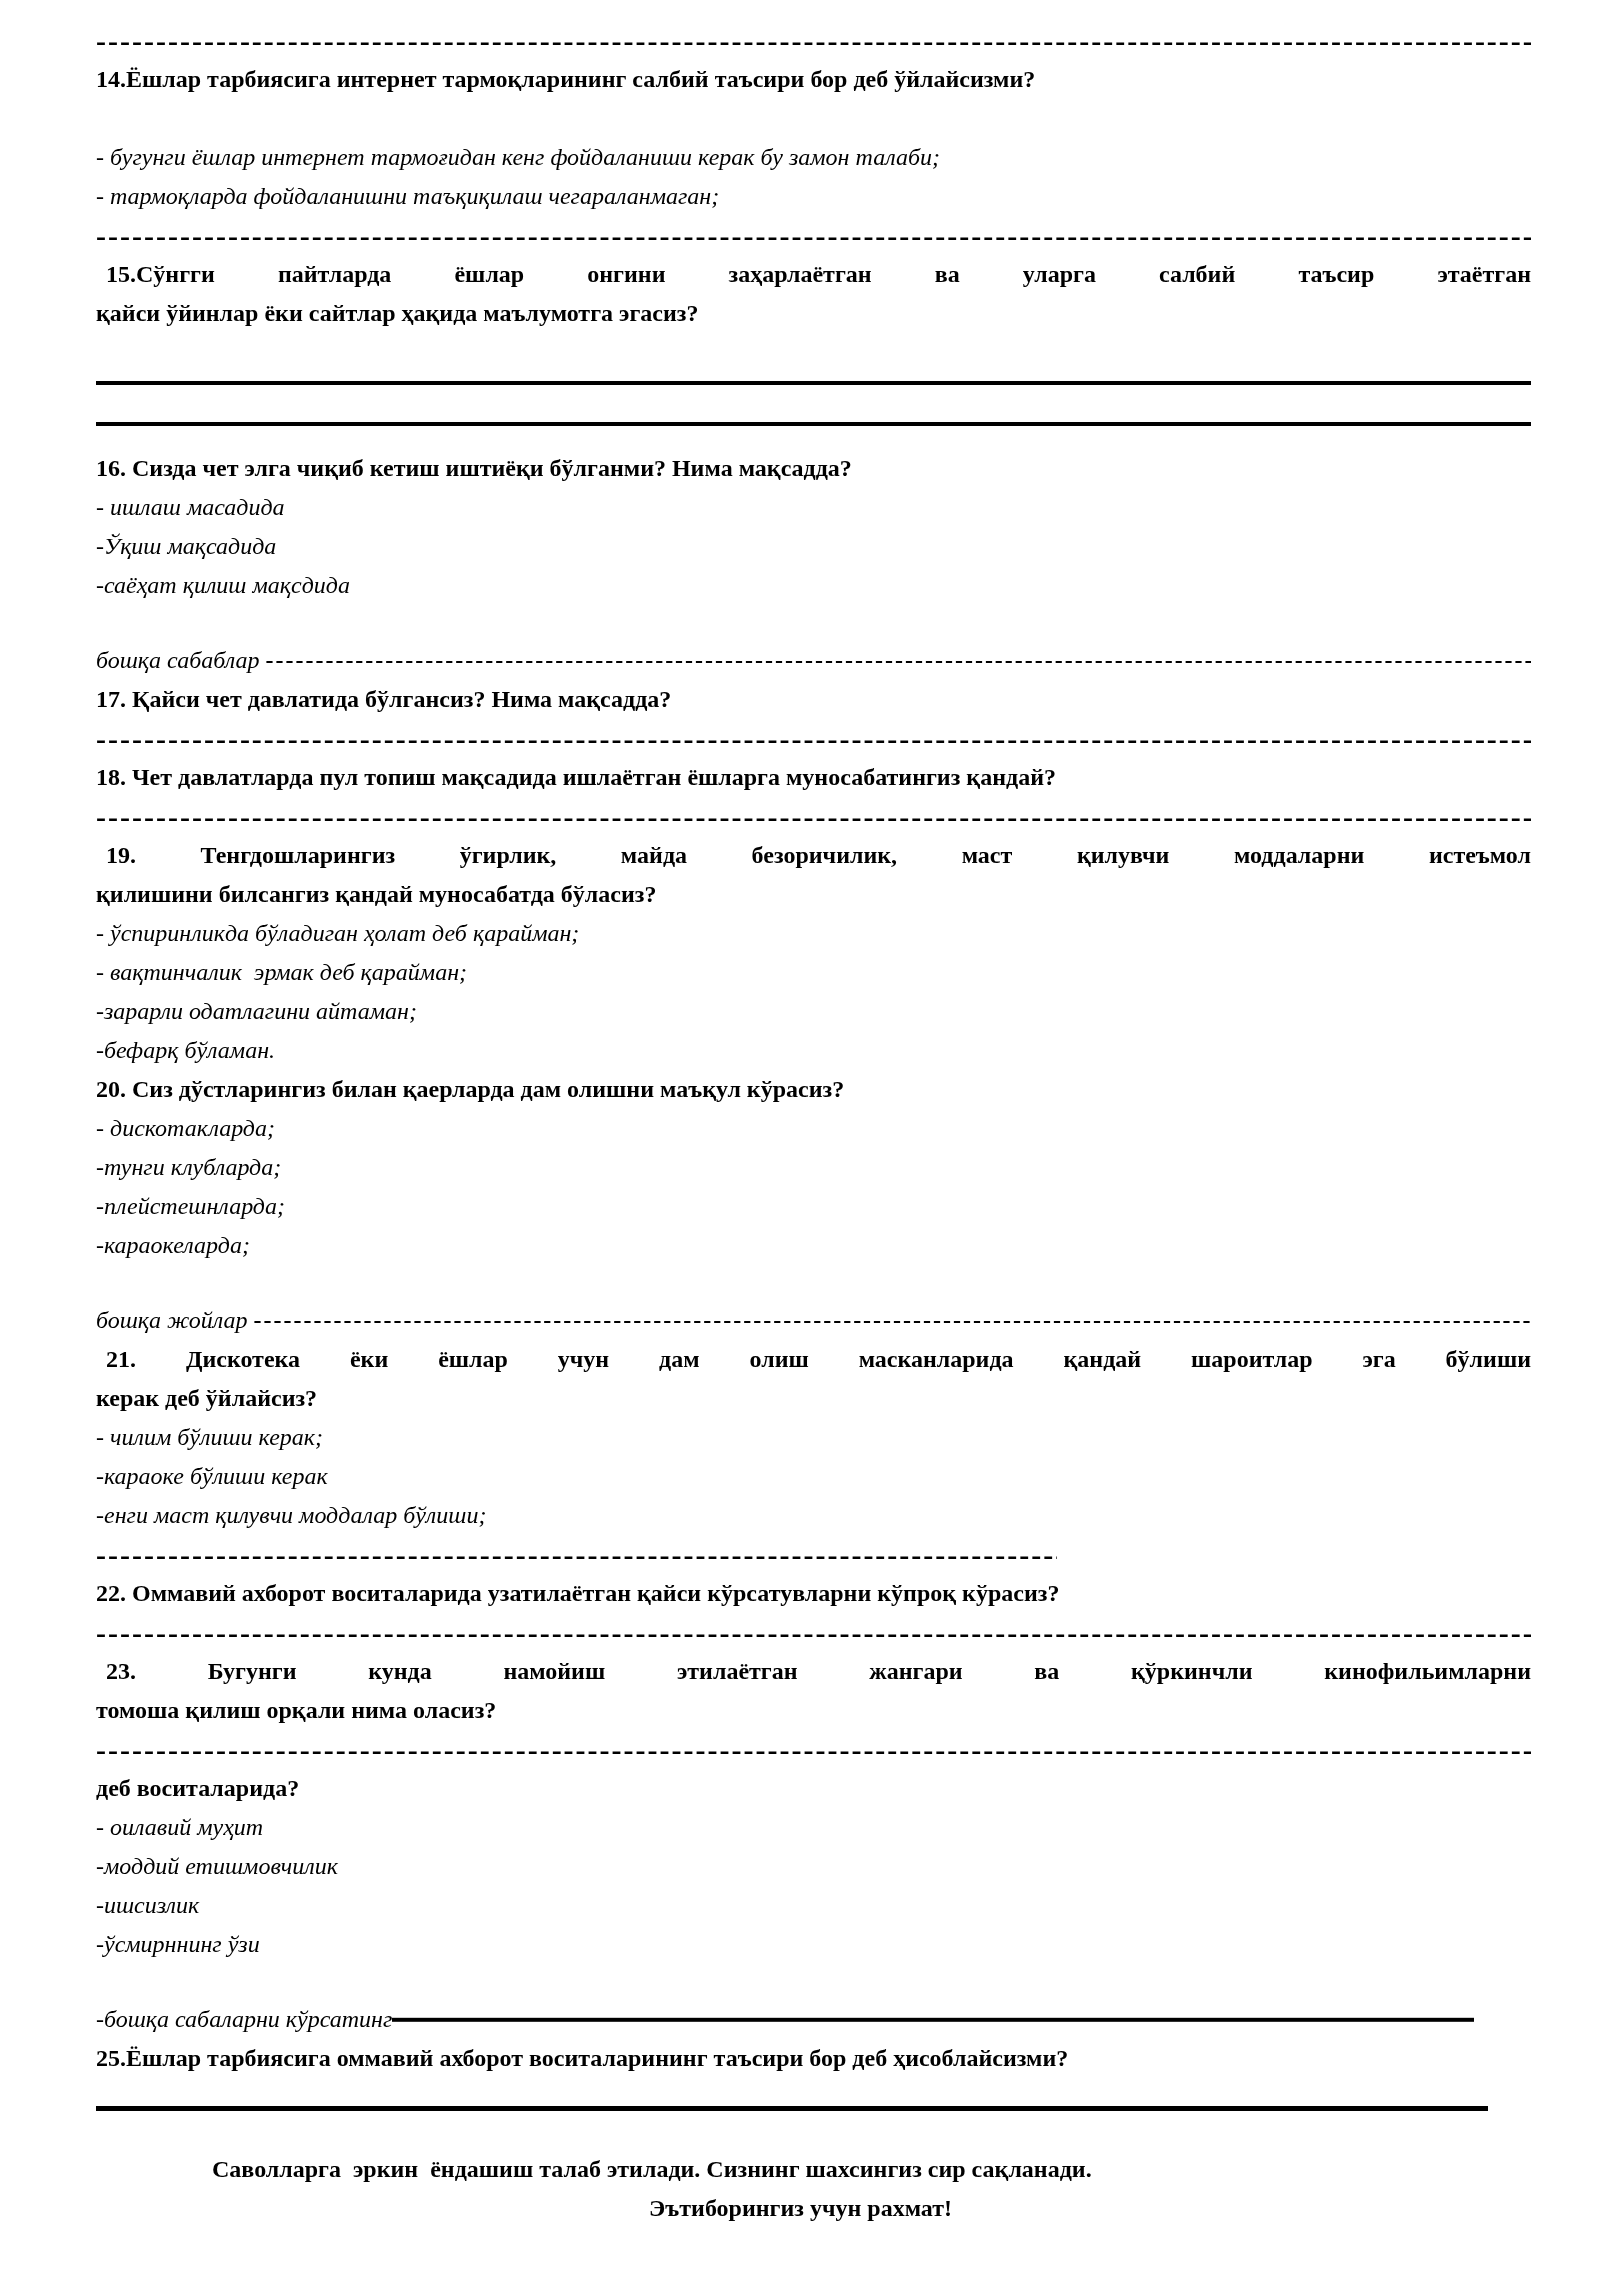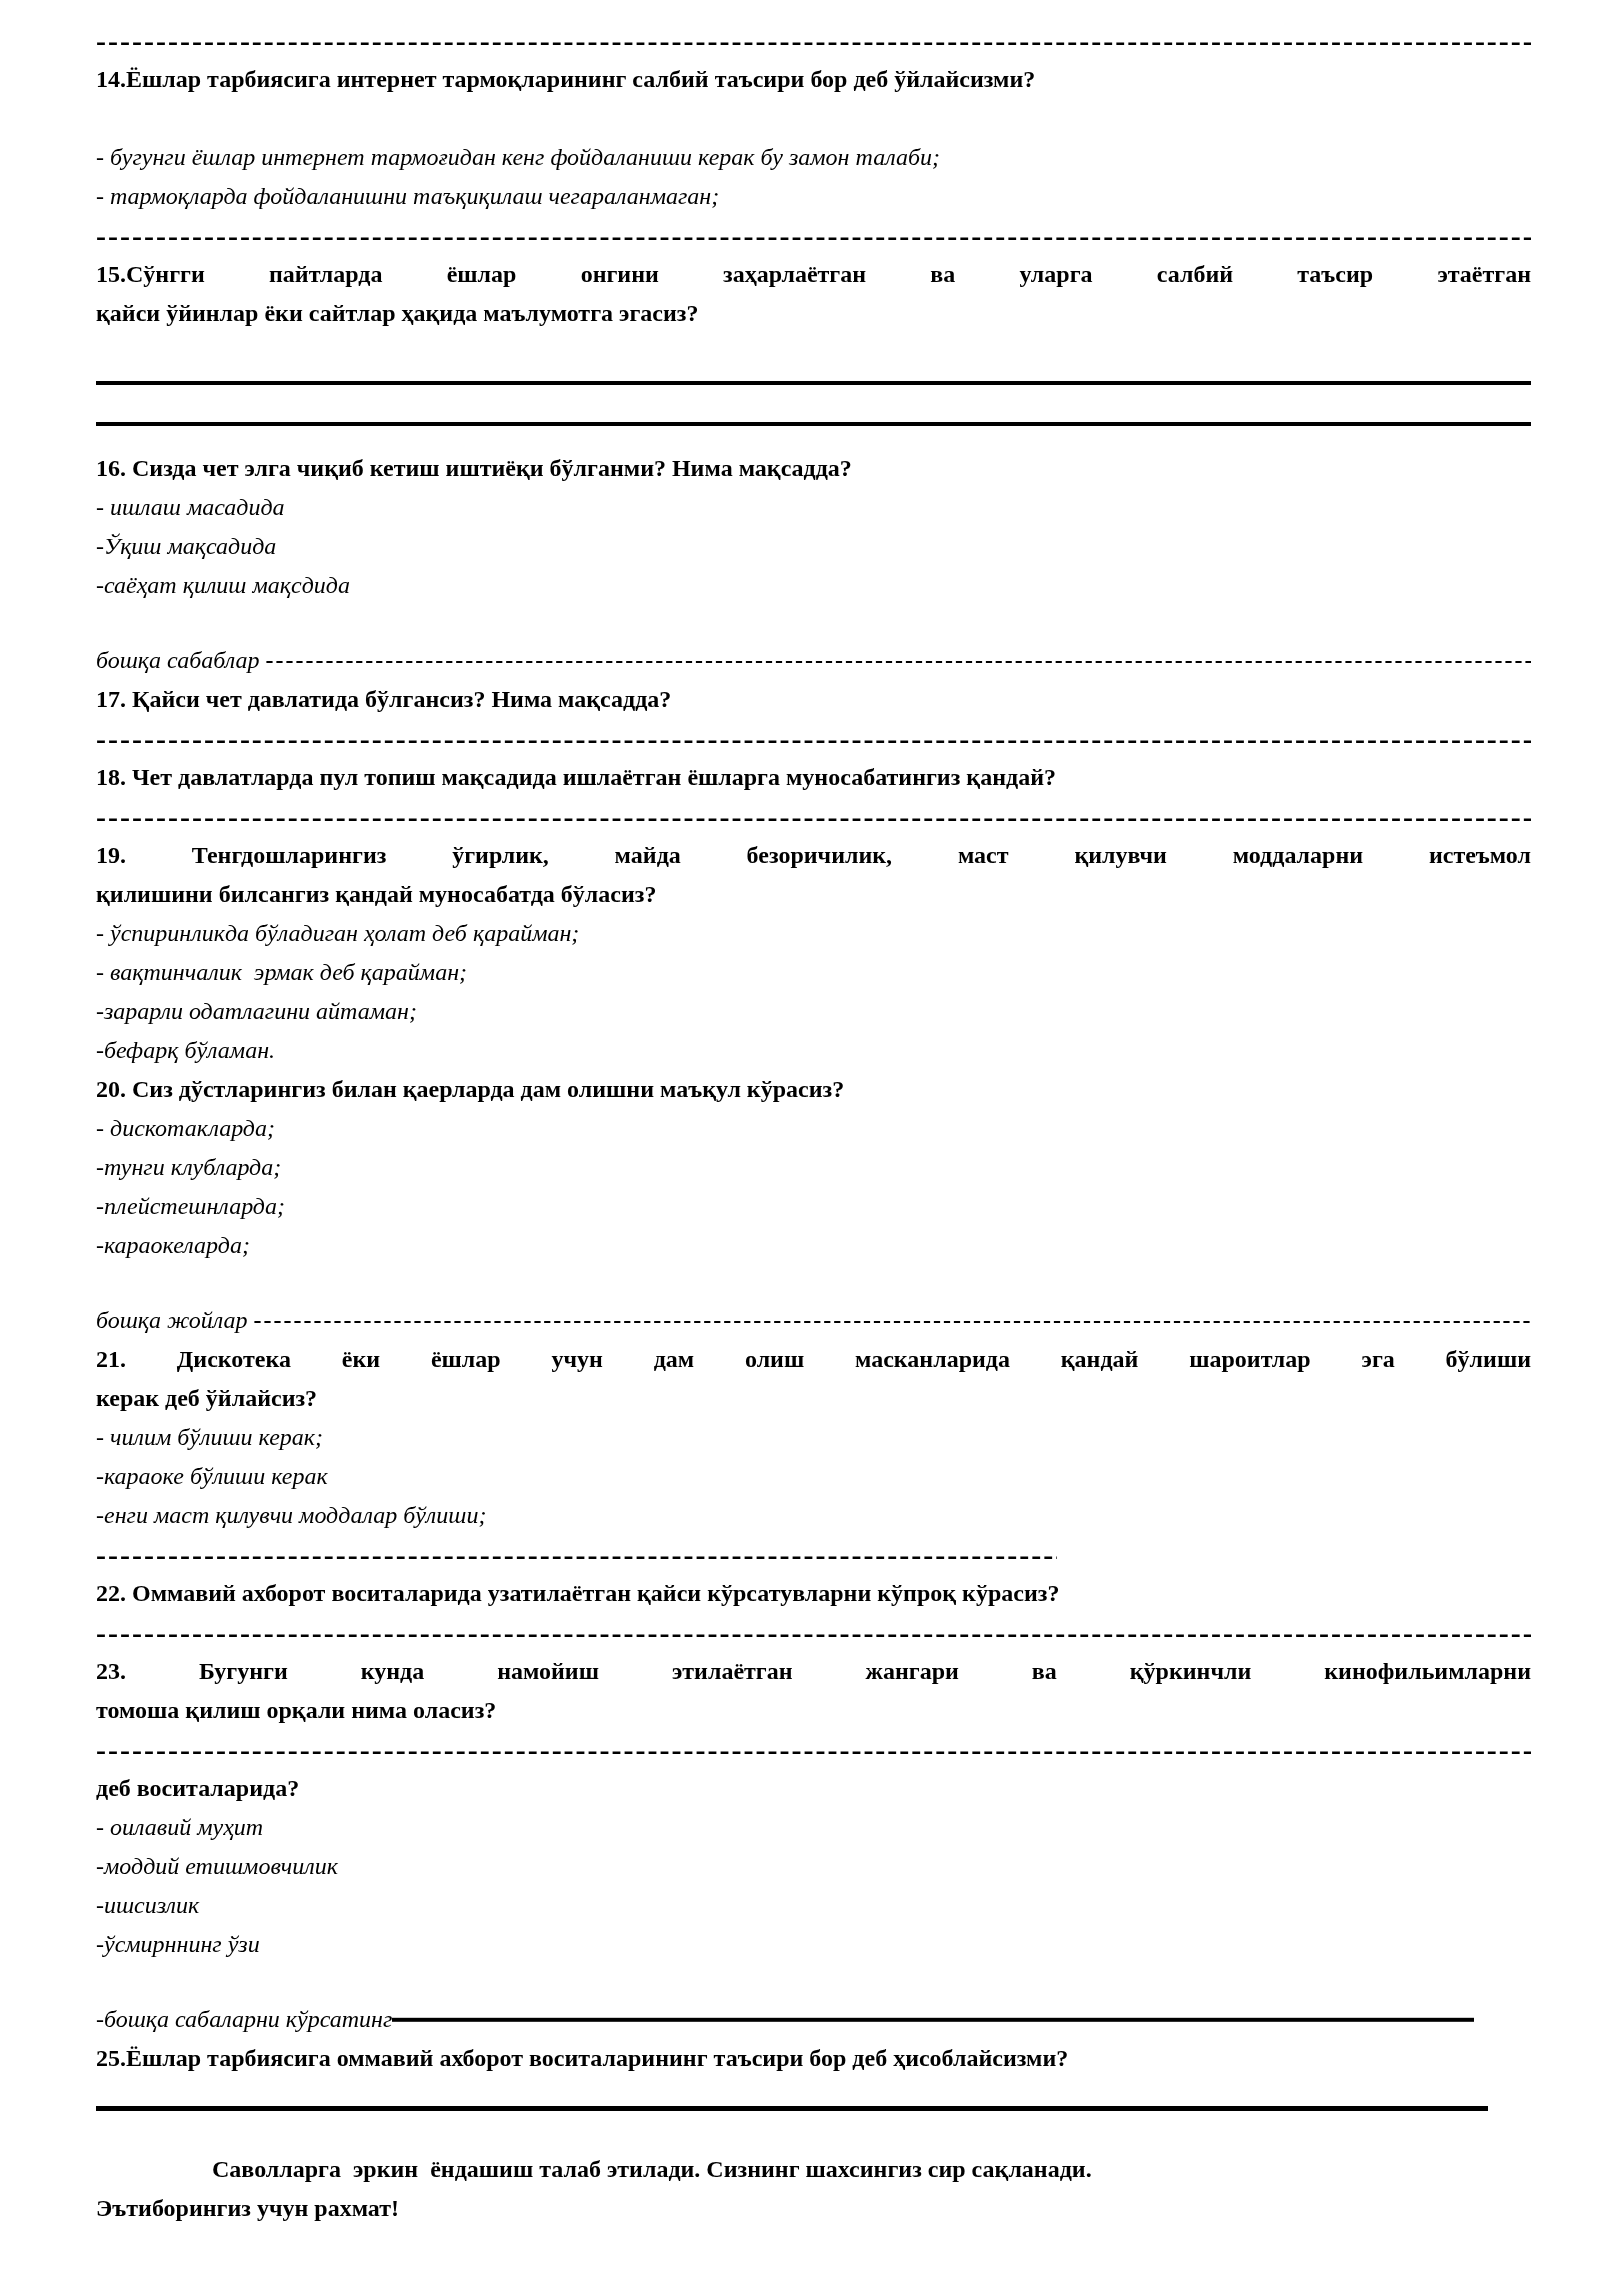--- a/index.html
+++ b/index.html
@@ -6,21 +6,21 @@
   body{
     width:1623px;height:2295px;overflow:hidden;
     background:#ffffff;color:#000000;
     font-family:"Liberation Serif","DejaVu Serif",serif;
   }
   .page{padding:21px 92px 0 96px;}
   .line{font-size:24px;line-height:39px;white-space:pre-wrap;}
   .bold{font-weight:700;}
   .ital{font-style:italic;}
   
-  .jl{white-space:normal;text-align:justify;text-align-last:justify;}
+  .jl{white-space:normal;text-align:justify;text-align-last:justify;margin-left:10px;}
   
   .sep{
     font-size:30px;line-height:39px;font-weight:700;
     white-space:nowrap;overflow:hidden;letter-spacing:2px;
   }
   .sep.short{width:67%;}
   .gap{height:39px;}
   .gap-sm{height:17px;}
   
   .ansline{height:31px;border-bottom:4.6px solid #000;}
@@ -30,21 +30,21 @@
   
   .fill{display:flex;align-items:baseline;}
   .fill .lbl{white-space:pre;margin-top:36px;}
   .fill .dashes{
     flex:1;overflow:hidden;white-space:nowrap;
     font-style:normal;font-weight:700;letter-spacing:2px;
   }
   .fill .rule{flex:1;border-bottom:4.6px solid #000;transform:translateY(-5.2px);}
   .w96{width:96%;}
   .closing1{padding-left:116px;}
-  .closing2{padding-right:26px;}
+  .closing2{text-align:center;padding-right:26px;}
 </style>
 </head>
 <body>
 
 <div class="page">
 
   <div class="sep">----------------------------------------------------------------------------------------------------------------------------------------------------------------</div>
 
   <div class="line bold">14.Ёшлар тарбиясига интернет тармоқларининг салбий таъсири бор деб ўйлайсизми?</div>
   <div class="gap"></div>

